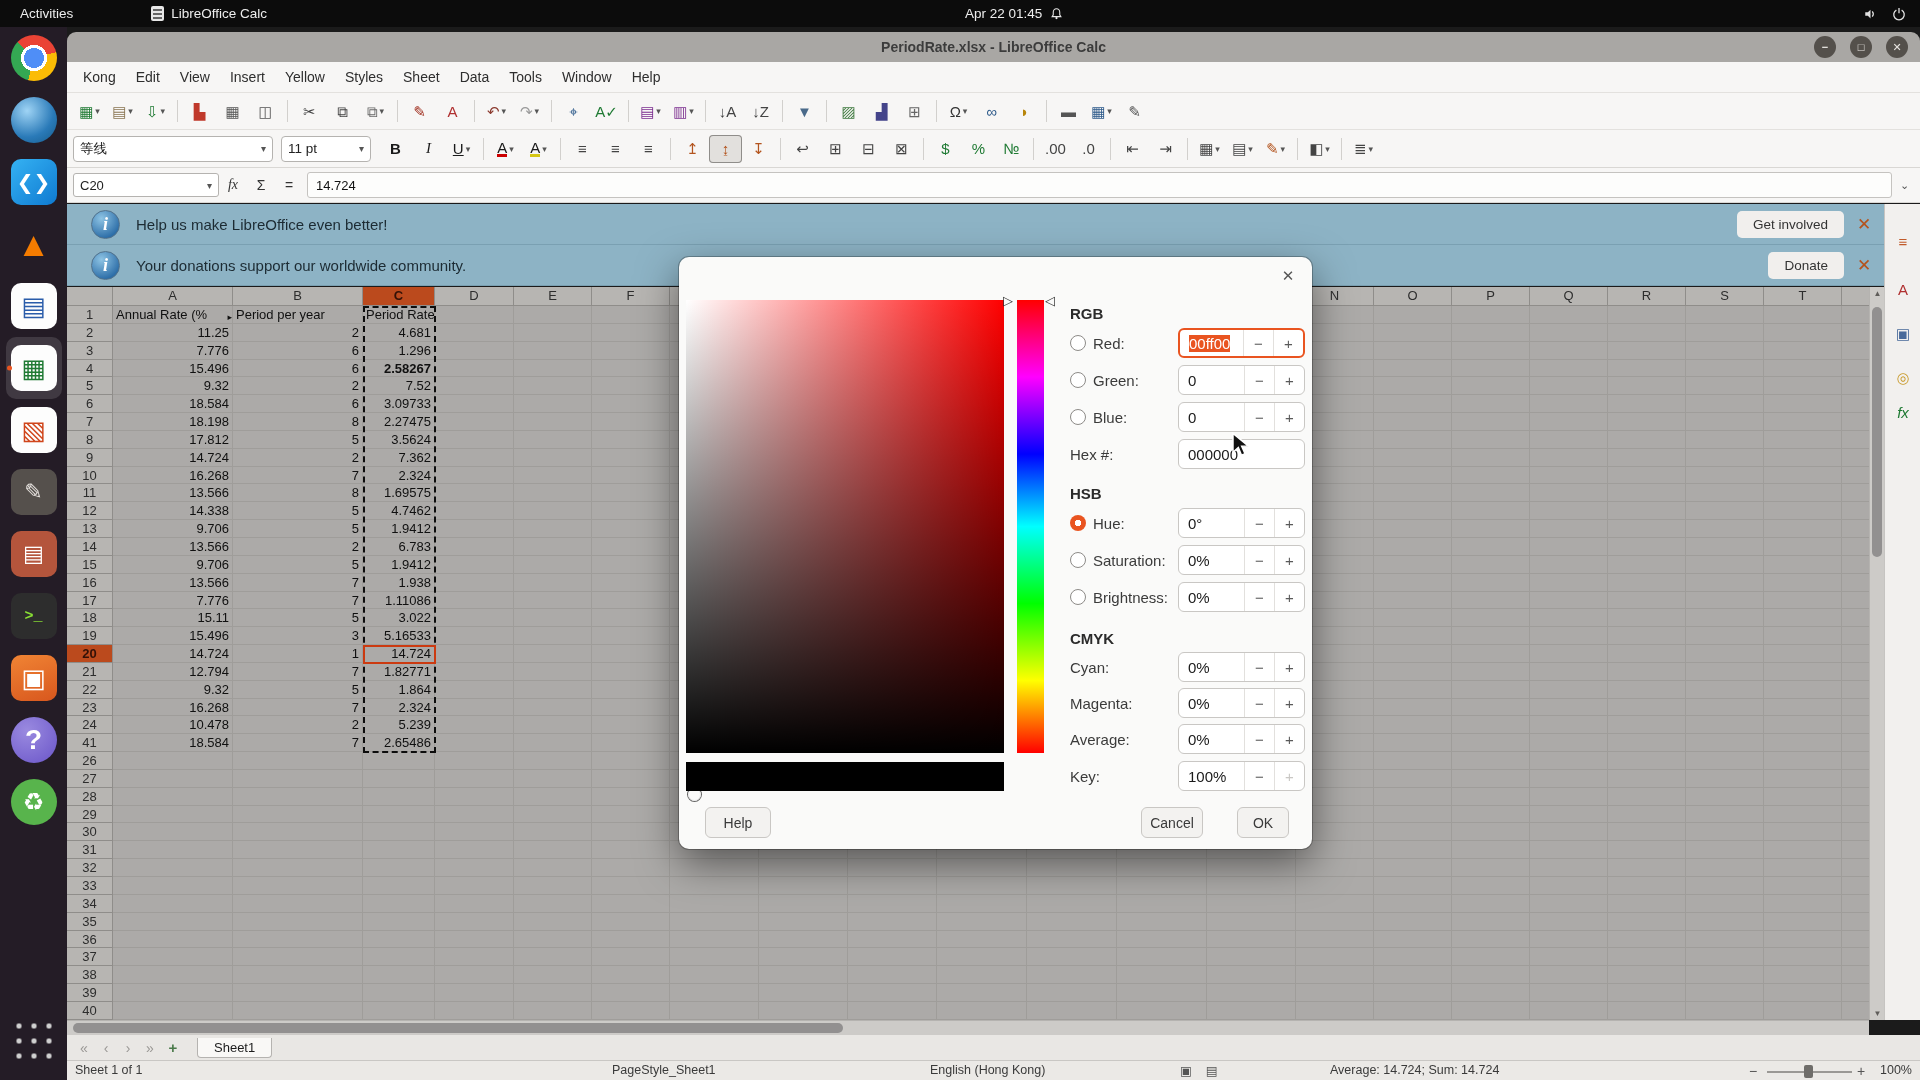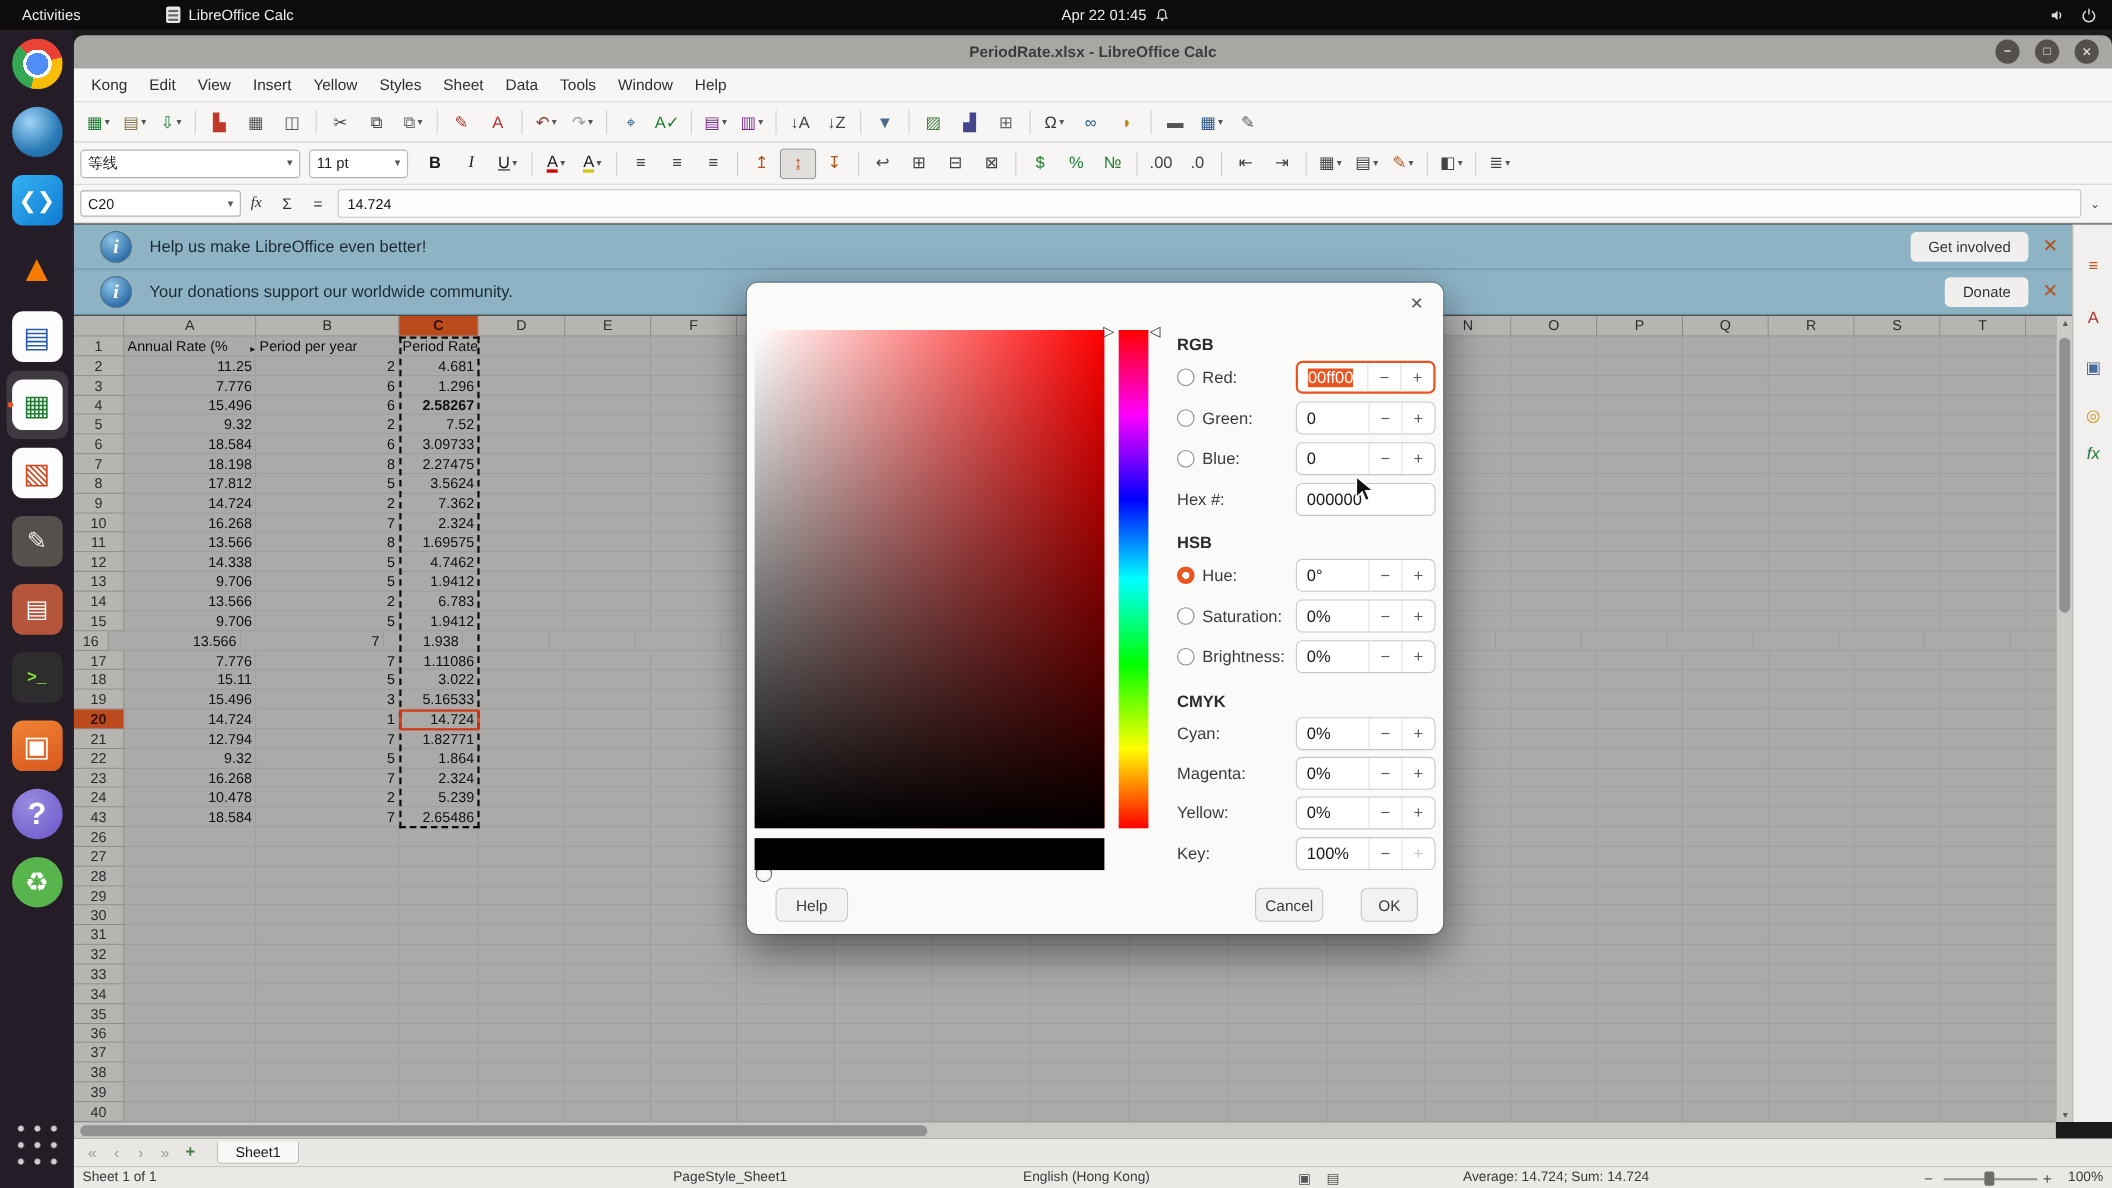--- a/index.html
+++ b/index.html
@@ -895,21 +895,21 @@
         <div class="cell" style="width: 78px;"></div>
         <div class="cell" style="width: 78px;"></div>
         <div class="cell" style="width: 78px;"></div>
         <div class="cell" style="width: 78px;"></div>
         <div class="cell" style="width: 78px;"></div>
         <div class="cell" style="width: 78px;"></div>
         <div class="cell" style="width: 78px;"></div>
         <div class="cell" style="width: 78px;"></div>
       </div>
       <div class="grow">
-        <div class="cell hcell" style="width: 32px; line-height: 17px;">16</div>
+        <div class="cell hcell" style="width: 46px; line-height: 17px;">16</div>
         <div class="cell num" style="width: 120px;">13.566</div>
         <div class="cell num" style="width: 130px;">7</div>
         <div class="cell num" style="width: 72px;">1.938</div>
         <div class="cell" style="width: 79px;"></div>
         <div class="cell" style="width: 78px;"></div>
         <div class="cell" style="width: 78px;"></div>
         <div class="cell" style="width: 89px;"></div>
         <div class="cell" style="width: 89px;"></div>
         <div class="cell" style="width: 89px;"></div>
         <div class="cell" style="width: 90px;"></div>
@@ -1111,21 +1111,21 @@
         <div class="cell" style="width: 78px;"></div>
         <div class="cell" style="width: 78px;"></div>
         <div class="cell" style="width: 78px;"></div>
         <div class="cell" style="width: 78px;"></div>
         <div class="cell" style="width: 78px;"></div>
         <div class="cell" style="width: 78px;"></div>
         <div class="cell" style="width: 78px;"></div>
         <div class="cell" style="width: 78px;"></div>
       </div>
       <div class="grow">
-        <div class="cell hcell" style="width: 46px; line-height: 17px;">43</div>
+        <div class="cell hcell" style="width: 46px; line-height: 17px;">41</div>
         <div class="cell num" style="width: 120px;">18.584</div>
         <div class="cell num" style="width: 130px;">7</div>
         <div class="cell num" style="width: 72px;">2.65486</div>
         <div class="cell" style="width: 79px;"></div>
         <div class="cell" style="width: 78px;"></div>
         <div class="cell" style="width: 78px;"></div>
         <div class="cell" style="width: 89px;"></div>
         <div class="cell" style="width: 89px;"></div>
         <div class="cell" style="width: 89px;"></div>
         <div class="cell" style="width: 90px;"></div>
@@ -1634,21 +1634,21 @@
     </div>
     <div class="drow" style="top:431px">
       <span class="lbl">Magenta:</span>
       <span class="fbox">
         <span class="fval">0%</span>
         <span class="fstep">−</span>
         <span class="fstep">+</span>
       </span>
     </div>
     <div class="drow" style="top:467px">
-      <span class="lbl">Yellow:</span>
+      <span class="lbl">Average:</span>
       <span class="fbox">
         <span class="fval">0%</span>
         <span class="fstep">−</span>
         <span class="fstep">+</span>
       </span>
     </div>
     <div class="drow" style="top:504px">
       <span class="lbl">Key:</span>
       <span class="fbox">
         <span class="fval">100%</span>

